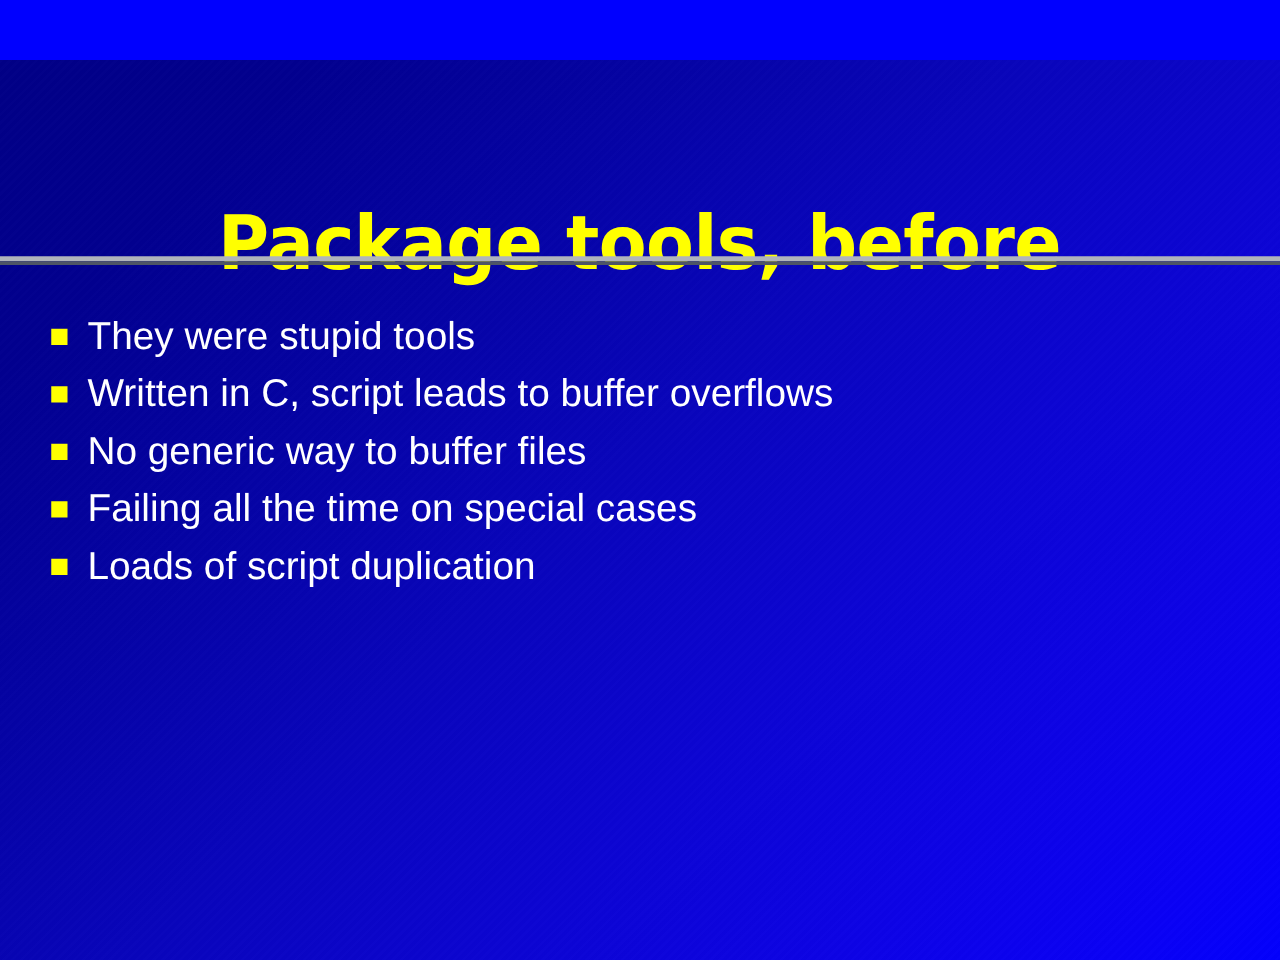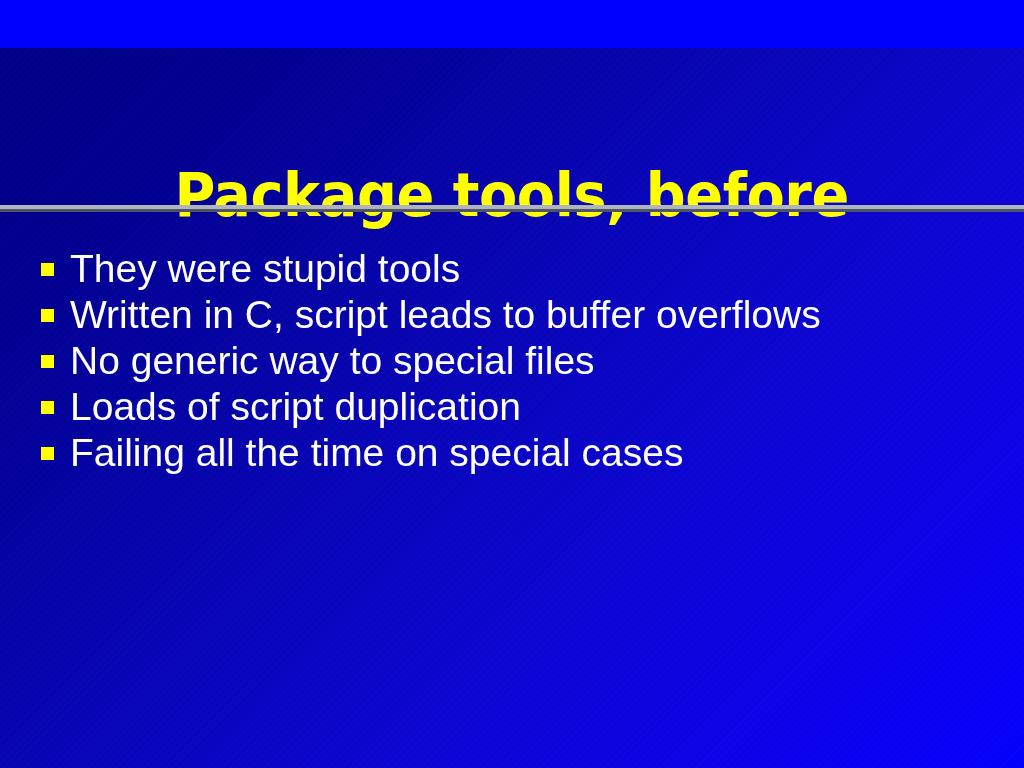--- a/index.html
+++ b/index.html
@@ -106,21 +106,21 @@
     z-index: 3;
   }
 
   #body-list li {
     position: relative;
     height: 46px;
     line-height: 46px;
     padding-left: 32px;
     color: #ffffff;
     font-family: "Liberation Sans", sans-serif;
-    font-size: 39px;
+    font-size: 31px;
     font-weight: normal;
     white-space: nowrap;
   }
 
   .bullet-marker {
     position: absolute;
     left: 3px;
     top: 17px;
     width: 13px;
     height: 13px;
@@ -150,25 +150,25 @@
     <li>
       <span class="bullet-marker"></span>
       <span class="bullet-text">They were stupid tools</span>
     </li>
     <li>
       <span class="bullet-marker"></span>
       <span class="bullet-text">Written in C, script leads to buffer overflows</span>
     </li>
     <li>
       <span class="bullet-marker"></span>
-      <span class="bullet-text">No generic way to special files</span>
+      <span class="bullet-text">No generic way to buffer files</span>
+    </li>
+    <li>
+      <span class="bullet-marker"></span>
+      <span class="bullet-text">Failing all the time on special cases</span>
     </li>
     <li>
       <span class="bullet-marker"></span>
       <span class="bullet-text">Loads of script duplication</span>
-    </li>
-    <li>
-      <span class="bullet-marker"></span>
-      <span class="bullet-text">Failing all the time on special cases</span>
     </li>
   </ul>
 
 </div>
 
 </body></html>

